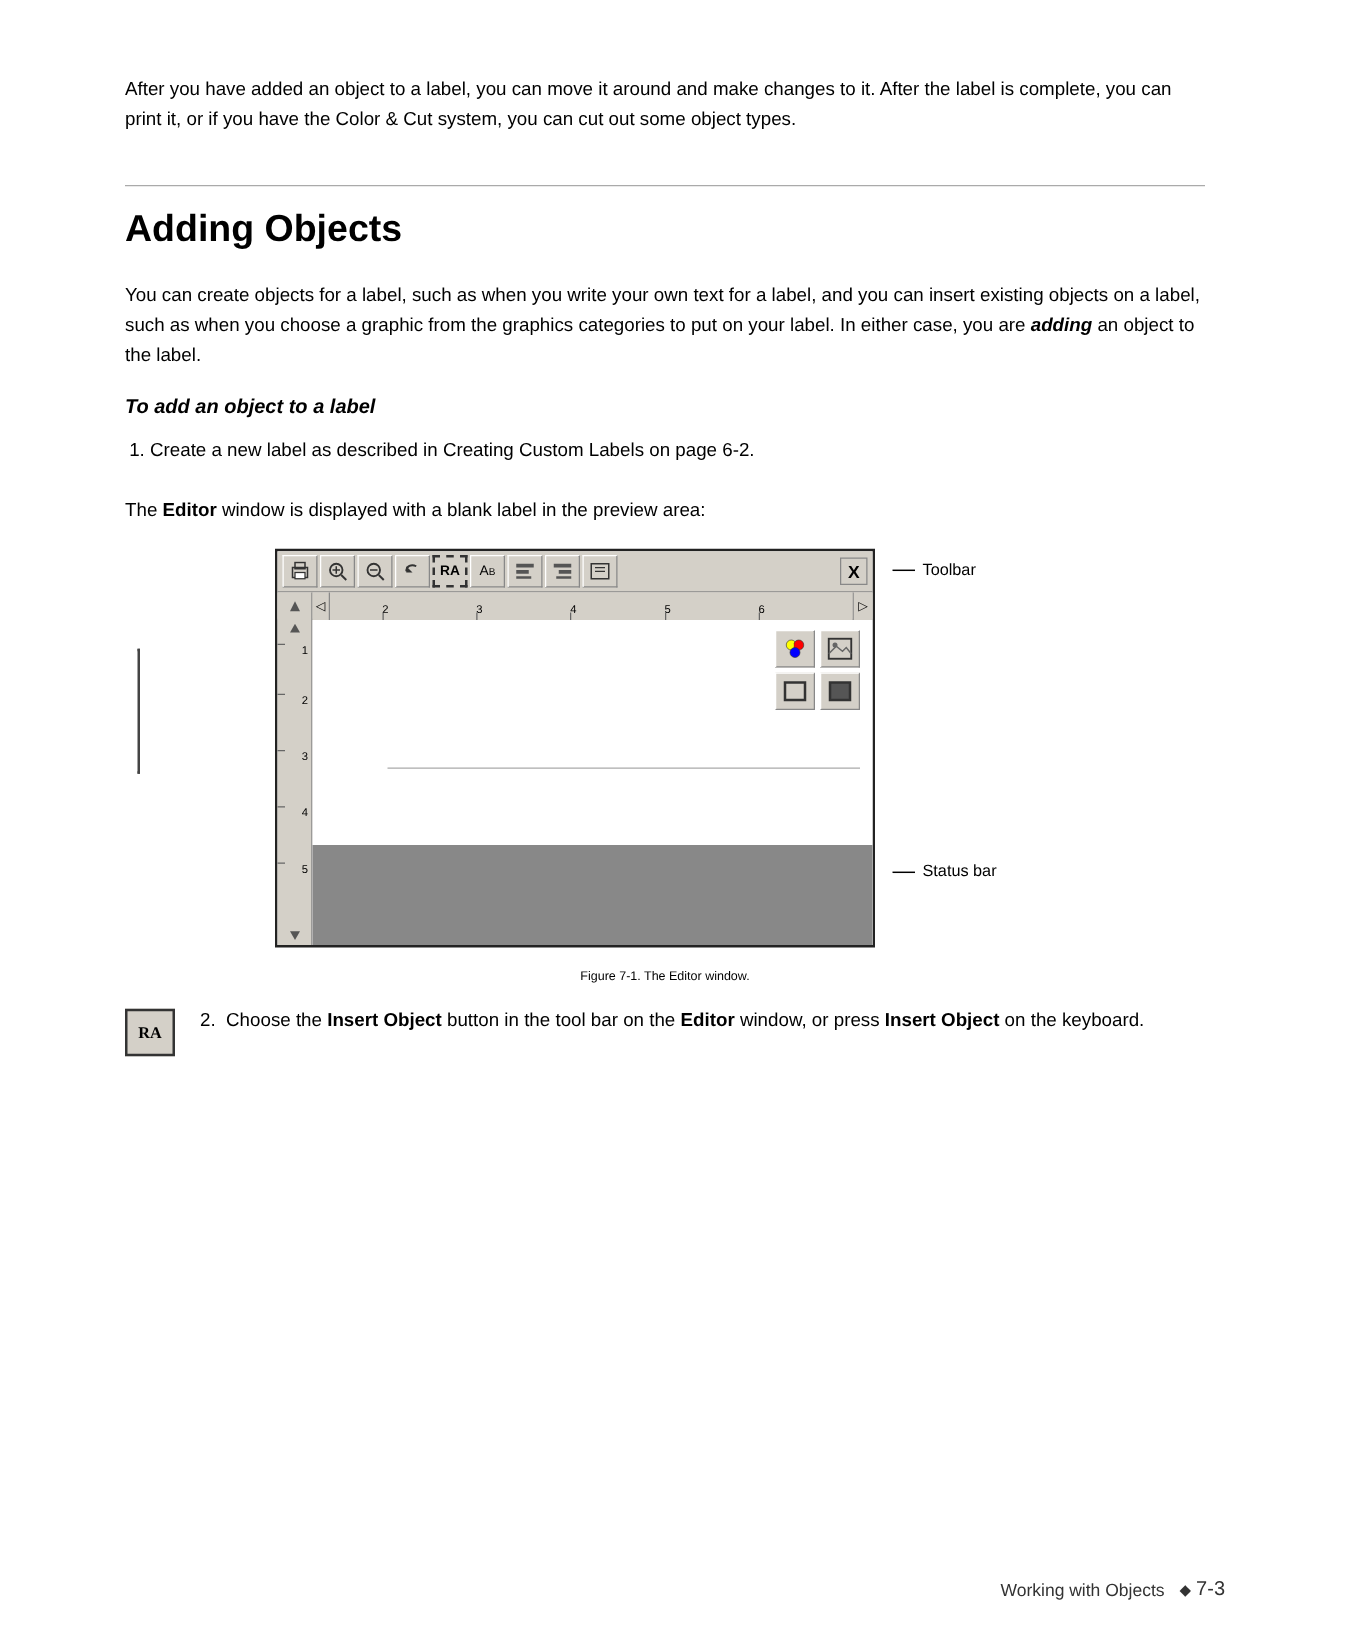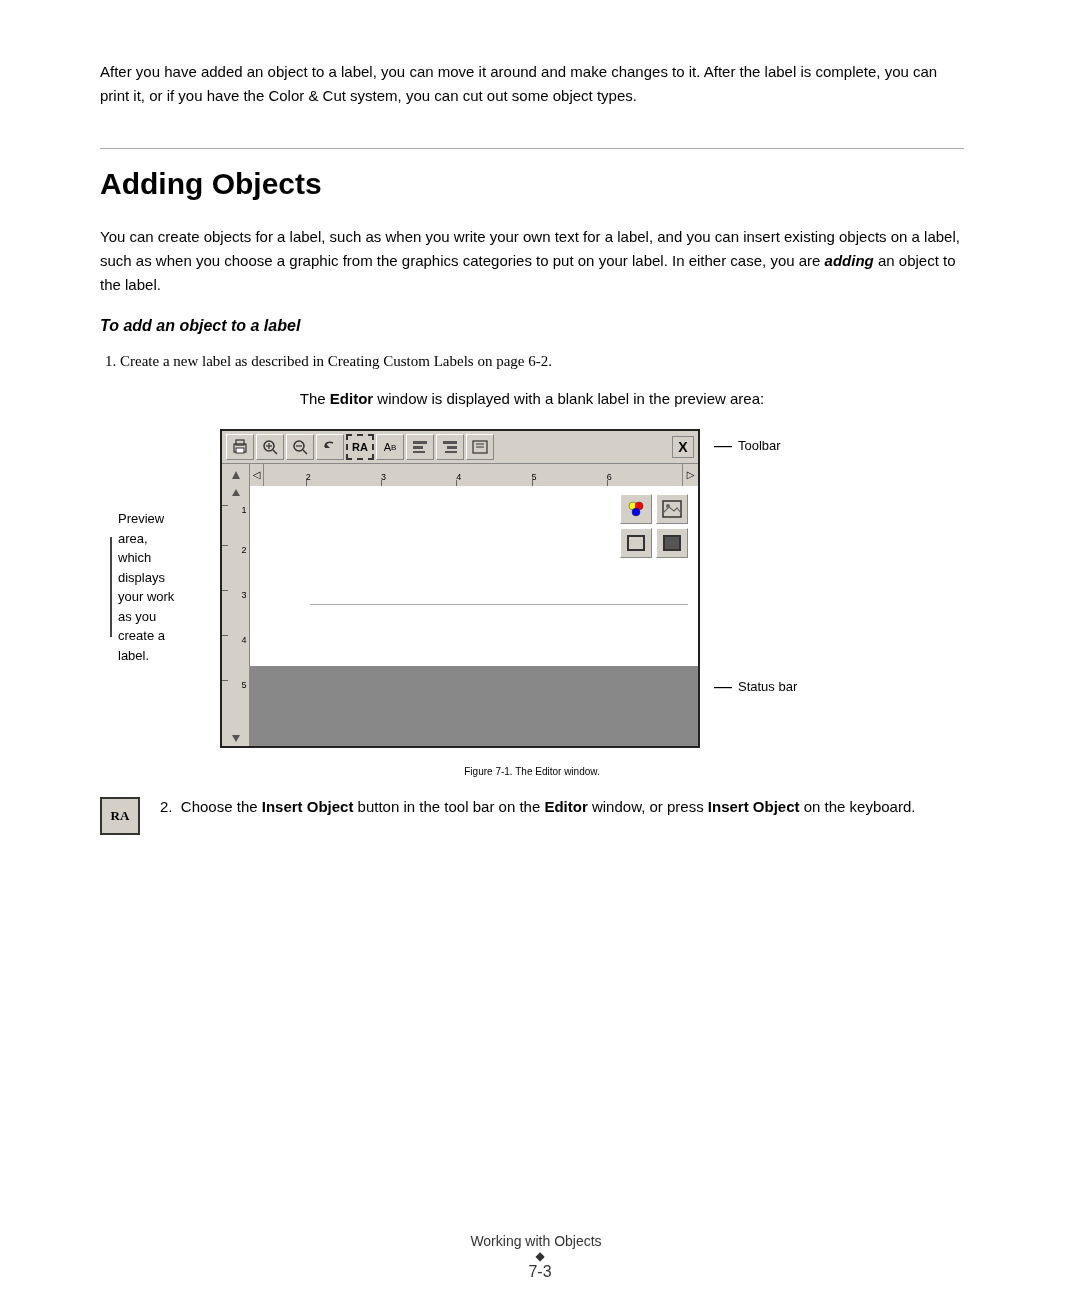--- a/index.html
+++ b/index.html
@@ -47,34 +47,32 @@
 
     .subsection-title {
       font-size: 16px;
       font-weight: bold;
       margin-bottom: 14px;
       font-style: italic;
     }
 
     .step-list {
       margin-left: 20px;
-      margin-bottom: 14px;
-      font-family: Liberation Serif, serif;
+      margin-bottom: 24px;
     }
 
     .step-list li {
       margin-bottom: 8px;
       line-height: 1.6;
     }
 
     .step-text {
       font-size: 15px;
       line-height: 1.6;
       margin-bottom: 12px;
-      text-align: center;
     }
 
     b, strong {
       font-weight: bold;
     }
 
     em, i {
       font-style: italic;
     }
 
@@ -357,21 +355,21 @@
       line-height: 1.6;
     }
 
     
     .page-footer {
       position: absolute;
       bottom: 30px;
       left: 0;
       right: 0;
       display: flex;
-      flex-direction: column;
+      flex-direction: row;
       justify-content: flex-end;
       padding: 0 100px;
       align-items: center;
       font-size: 14px;
       color: #333;
     }
 
     .footer-text {
       margin-right: 8px;
     }
@@ -414,23 +412,20 @@
   <p class="step-text">
     The <b>Editor</b> window is displayed with a blank label in the preview area:
   </p>
 
   <div class="diagram-container">
 
     <div class="diagram-label-left">
       <div class="bracket-container">
         <div style="display:flex; flex-direction:column; align-items:center; margin-right:6px;">
           <div style="width:2px; height:100px; border-left:2px solid #444; border-top:2px solid #444; border-bottom:2px solid #444; margin-left:10px;"></div>
-        </div>
-        <div style="font-size:13px; line-height:1.5;">
-          Preview<br>area,<br>which<br>displays<br>your work<br>as you<br>create a<br>label.
         </div>
       </div>
     </div>
 
     <div class="editor-window">
 
       <div class="toolbar-row">
         <div class="toolbar-btn" title="Print">
           <svg width="16" height="16" viewBox="0 0 16 16">
               <rect x="2" y="5" width="12" height="8" fill="none" stroke="#333" stroke-width="1.2"></rect>

